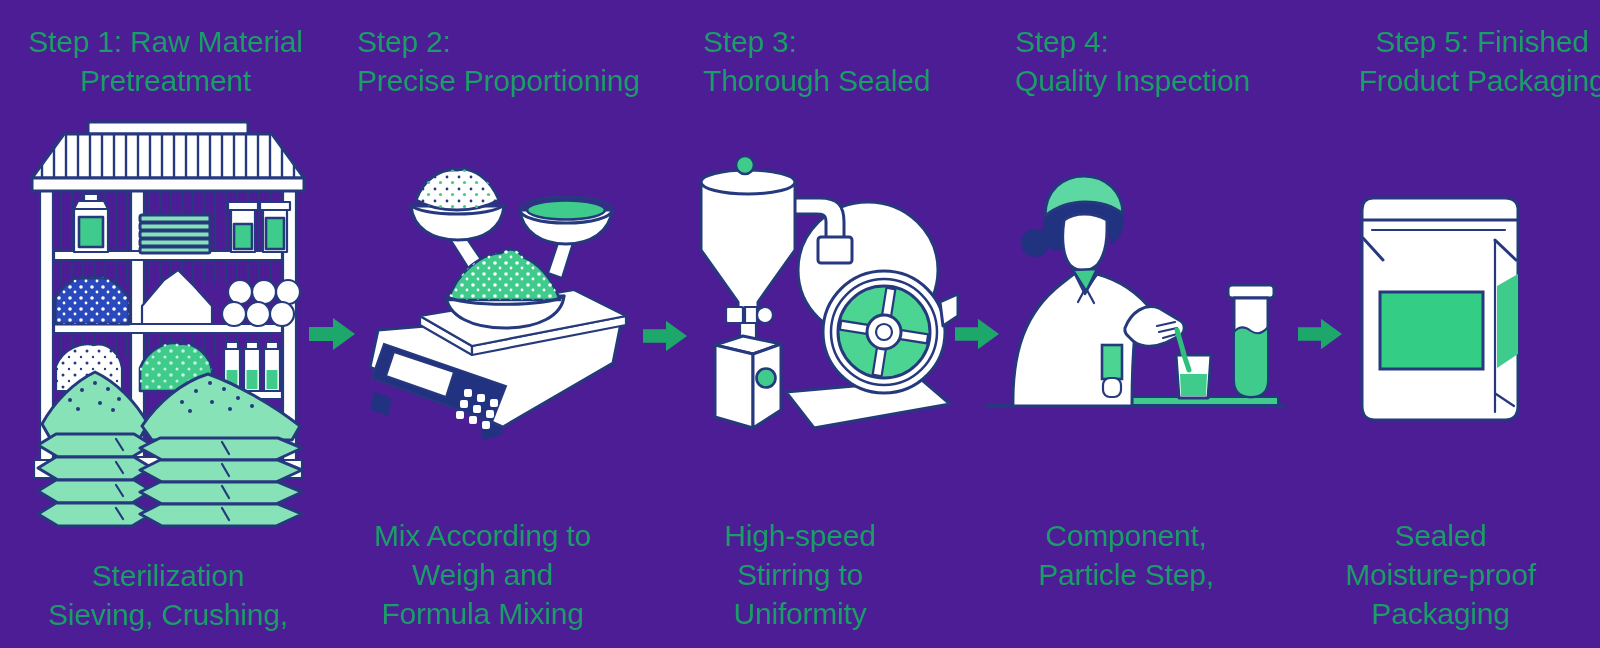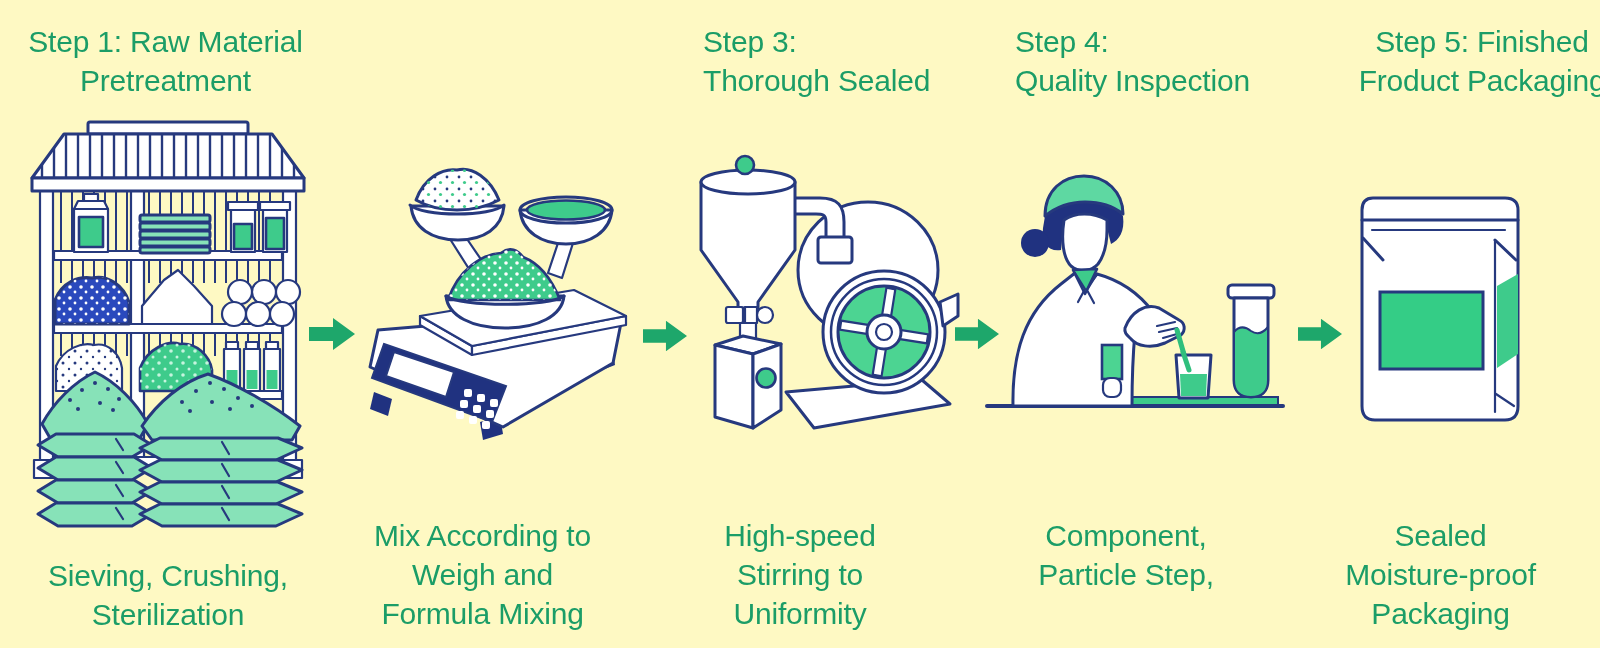--- a/index.html
+++ b/index.html
@@ -1,16 +1,16 @@
 <!DOCTYPE html>
 <html><head>
 <meta charset="utf-8">
 <style>
   html,body{margin:0;padding:0;}
-  #canvas{position:relative;width:1600px;height:648px;background:#fef9c3;overflow:hidden;
+  #canvas{position:relative;width:1600px;height:648px;background:#4c1d95;overflow:hidden;
           font-family:"Liberation Sans","DejaVu Sans",sans-serif;}
   .title,.caption{position:absolute;color:#1b9d67;font-size:30px;font-weight:500;line-height:39px;letter-spacing:-0.2px;}
   .center{text-align:center;}
   .tl{display:block;}
   .ill,.arrow{position:absolute;}
   
   .ow{fill:#ffffff;stroke:#26397e;stroke-width:3;stroke-linejoin:round;stroke-linecap:round;}
   .ow2{fill:#ffffff;stroke:#26397e;stroke-width:2.2;stroke-linejoin:round;stroke-linecap:round;}
   .og{fill:#3ecb8b;stroke:#26397e;stroke-width:2.6;stroke-linejoin:round;}
   .om{fill:#87e2b8;stroke:#26397e;stroke-width:3;stroke-linejoin:round;}
@@ -23,20 +23,24 @@
 </style>
 </head>
 <body>
 
 <div id="canvas">
 
   <div class="title center" style="left:8px;top:22px;width:315px">
     <span class="tl">Step 1: Raw Material</span>
     <span class="tl">Pretreatment</span>
   </div>
+  <div class="title" style="left:357px;top:22px;width:300px">
+    <span class="tl">Step 2:</span>
+    <span class="tl">Precise Proportioning</span>
+  </div>
   <div class="title" style="left:703px;top:22px;width:280px">
     <span class="tl">Step 3:</span>
     <span class="tl">Thorough Sealed</span>
   </div>
   <div class="title" style="left:1015px;top:22px;width:280px">
     <span class="tl">Step 4:</span>
     <span class="tl">Quality Inspection</span>
   </div>
   <div class="title center" style="left:1337px;top:22px;width:290px">
     <span class="tl">Step 5: Finished</span>
@@ -329,22 +333,22 @@
     <path d="M0,9 L24,9 L24,0 L46,16 L24,32 L24,23 L0,23 Z" fill="#1ea76b"></path>
   </svg>
   <svg class="arrow" style="left:955px;top:318px" width="44" height="32" viewBox="0 0 46 32">
     <path d="M0,9 L24,9 L24,0 L46,16 L24,32 L24,23 L0,23 Z" fill="#1ea76b"></path>
   </svg>
   <svg class="arrow" style="left:1298px;top:318px" width="44" height="32" viewBox="0 0 46 32">
     <path d="M0,9 L24,9 L24,0 L46,16 L24,32 L24,23 L0,23 Z" fill="#1ea76b"></path>
   </svg>
 
   <div class="caption center" style="left:10px;top:556px;width:316px">
+    <span class="tl">Sterilization</span>
     <span class="tl">Sieving, Crushing,</span>
-    <span class="tl">Sterilization</span>
   </div>
   <div class="caption center" style="left:350px;top:516px;width:265px">
     <span class="tl">Mix According to</span>
     <span class="tl">Weigh and</span>
     <span class="tl">Formula Mixing</span>
   </div>
   <div class="caption center" style="left:672px;top:516px;width:256px">
     <span class="tl">High-speed</span>
     <span class="tl">Stirring to</span>
     <span class="tl">Uniformity</span>

